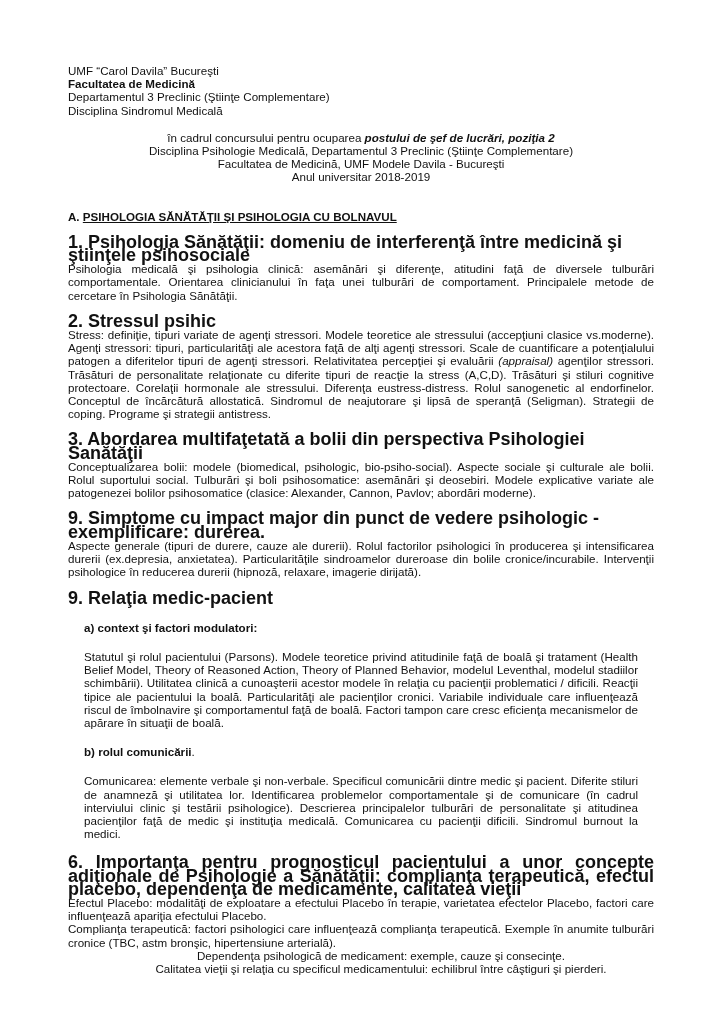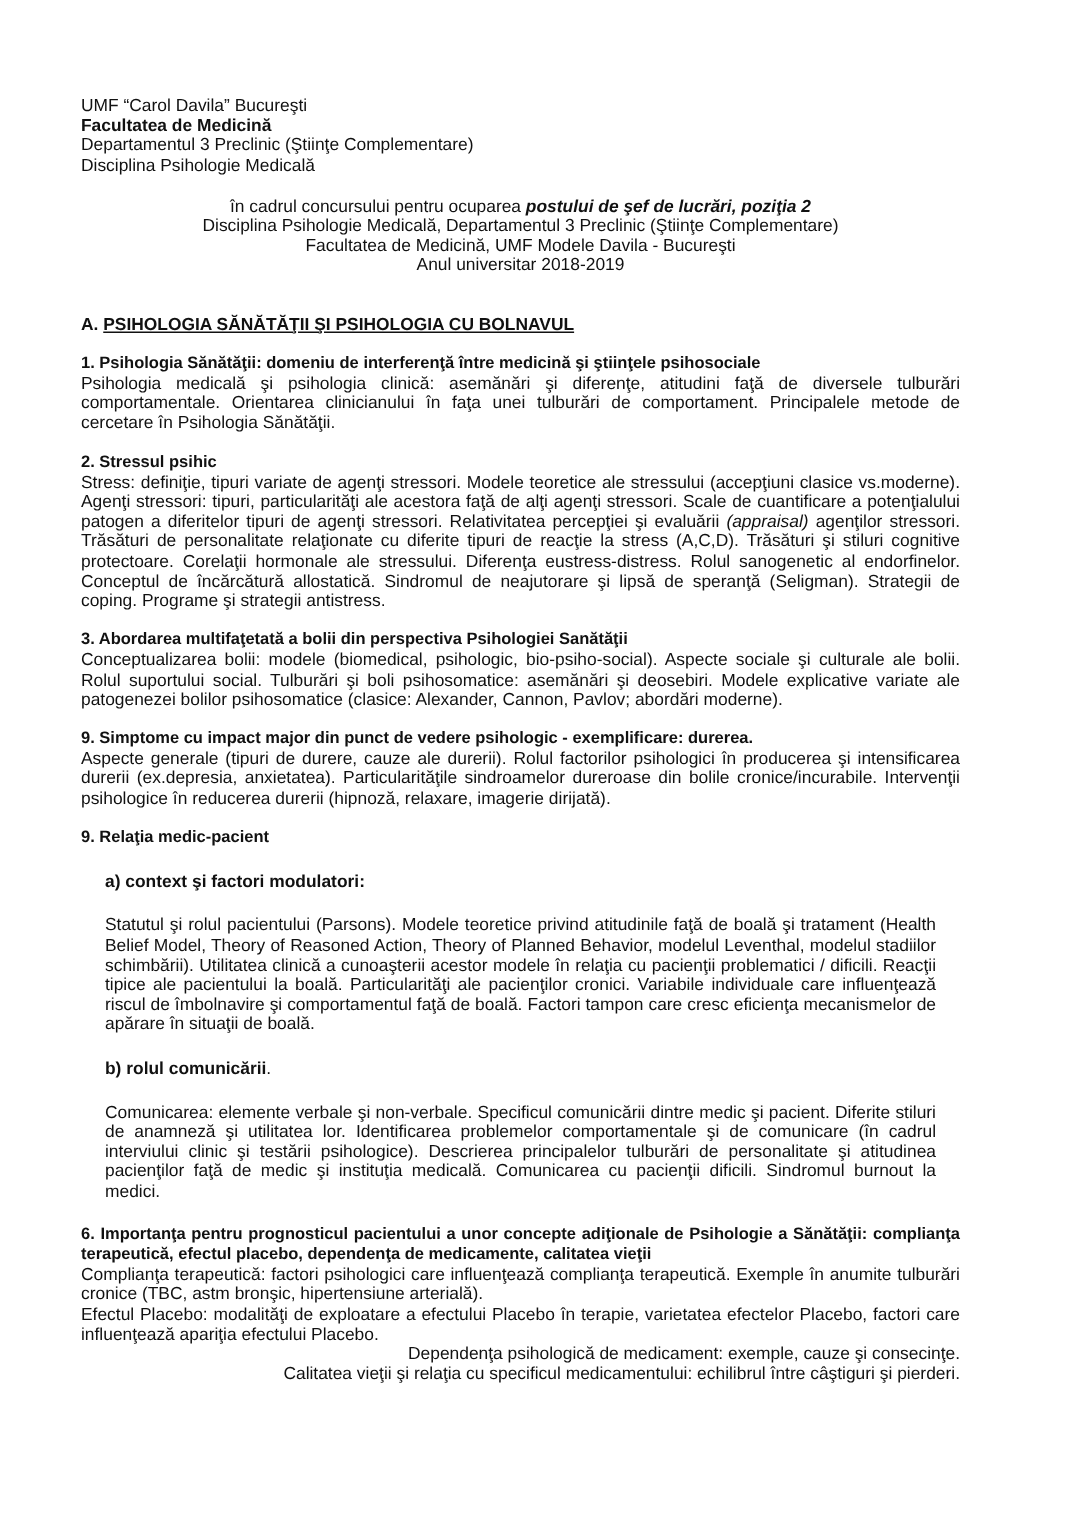--- a/index.html
+++ b/index.html
@@ -1,50 +1,50 @@
 <!DOCTYPE html>
 <html><head>
 <meta charset="utf-8">
 <style>
   html, body { margin: 0; padding: 0; background: #ffffff; }
   body {
     width: 724px; height: 1024px; position: relative; overflow: hidden;
     font-family: "Liberation Sans", sans-serif; color: #111;
   }
   .page {
-    position: absolute; left: 54px; top: 64px; width: 586px;
+    position: absolute; left: 68px; top: 64px; width: 586px;
     font-size: 11.6px; line-height: 13.2px;
   }
   .hdr div { margin: 0; }
   .bold { font-weight: bold; }
   .title-block { text-align: center; margin-top: 14px; }
   .title-block .t { font-weight: bold; margin-bottom: 2px; }
   .title-block em { font-weight: bold; font-style: italic; }
   .section-a { margin-top: 26px; font-weight: bold; }
   .section-a u { text-decoration: underline; }
   .item { margin-top: 13px; }
-  .item h3 { font-size: 11px; line-height: 13.2px; margin: 0; font-weight: bold; }
+  .item h3 { font-size: 18px; line-height: 13.2px; margin: 0; font-weight: bold; }
   .item p { margin: 0; text-align: justify; }
   .item p.nj { text-align: left; }
   .sub { margin-top: 10px; }
   .sub h4 { font-size: 11.6px; line-height: 13.2px; margin: 16px; font-weight: bold; }
   .sub p { margin: 16px; text-align: justify; }
   .item6 p { margin: 0; text-align: justify; }
-  .item6 p.nj { text-align: right; margin-left: 40px; }
+  .item6 p.nj { text-align: center; margin-left: 40px; }
 </style>
 </head>
 <body>
 
 <div class="page">
 
   <div class="hdr">
     <div>UMF “Carol Davila” Bucureşti</div>
     <div class="bold">Facultatea de Medicină</div>
     <div>Departamentul 3 Preclinic (Ştiinţe Complementare)</div>
-    <div>Disciplina Psihologie Medicală</div>
+    <div>Disciplina Sindromul Medicală</div>
   </div>
 
   <div class="title-block">
     <div><span>în cadrul concursului pentru ocuparea </span><em>postului de şef de lucrări, poziţia 2</em></div>
     <div>Disciplina Psihologie Medicală, Departamentul 3 Preclinic (Ştiinţe Complementare)</div>
     <div>Facultatea de Medicină, UMF Modele Davila - Bucureşti</div>
     <div>Anul universitar 2018-2019</div>
   </div>
 
   <div class="section-a"><span>A. </span><u>PSIHOLOGIA SĂNĂTĂŢII ŞI PSIHOLOGIA CU BOLNAVUL</u></div>
@@ -76,19 +76,19 @@
       <p>Statutul şi rolul pacientului (Parsons). Modele teoretice privind atitudinile faţă de boală şi tratament (Health Belief Model, Theory of Reasoned Action, Theory of Planned Behavior, modelul Leventhal, modelul stadiilor schimbării). Utilitatea clinică a cunoaşterii acestor modele în relaţia cu pacienţii problematici / dificili. Reacţii tipice ale pacientului la boală. Particularităţi  ale pacienţilor cronici. Variabile individuale care influenţează riscul de îmbolnavire şi comportamentul faţă de boală. Factori tampon care cresc eficienţa mecanismelor de apărare în situaţii de boală.</p>
     </div>
     <div class="sub">
       <h4><span>b) rolul comunicării</span><span style="font-weight:normal">.</span></h4>
       <p>Comunicarea: elemente verbale şi non-verbale. Specificul comunicării dintre medic şi pacient. Diferite stiluri de anamneză şi utilitatea lor. Identificarea problemelor comportamentale şi de comunicare (în cadrul interviului clinic şi testării psihologice). Descrierea principalelor tulburări de personalitate şi atitudinea pacienţilor faţă de medic şi instituţia medicală. Comunicarea cu pacienţii dificili. Sindromul burnout la medici.</p>
     </div>
   </div>
 
   <div class="item item6">
     <h3 style="text-align:justify">6. Importanţa pentru prognosticul pacientului a unor concepte adiţionale de Psihologie a Sănătăţii: complianţa terapeutică, efectul placebo, dependenţa de medicamente, calitatea vieţii</h3>
+    <p>Efectul Placebo: modalităţi de exploatare a efectului Placebo în terapie, varietatea efectelor Placebo, factori care influenţează apariţia efectului Placebo.</p>
     <p>Complianţa terapeutică: factori psihologici care influenţează complianţa terapeutică. Exemple în anumite tulburări cronice (TBC, astm bronşic, hipertensiune arterială).</p>
-    <p>Efectul Placebo: modalităţi de exploatare a efectului Placebo în terapie, varietatea efectelor Placebo, factori care influenţează apariţia efectului Placebo.</p>
     <p class="nj">Dependenţa psihologică de medicament: exemple, cauze şi consecinţe.</p>
     <p class="nj">Calitatea vieţii şi relaţia cu specificul medicamentului: echilibrul între câştiguri şi pierderi.</p>
   </div>
 
 </div>
 
 </body></html>

